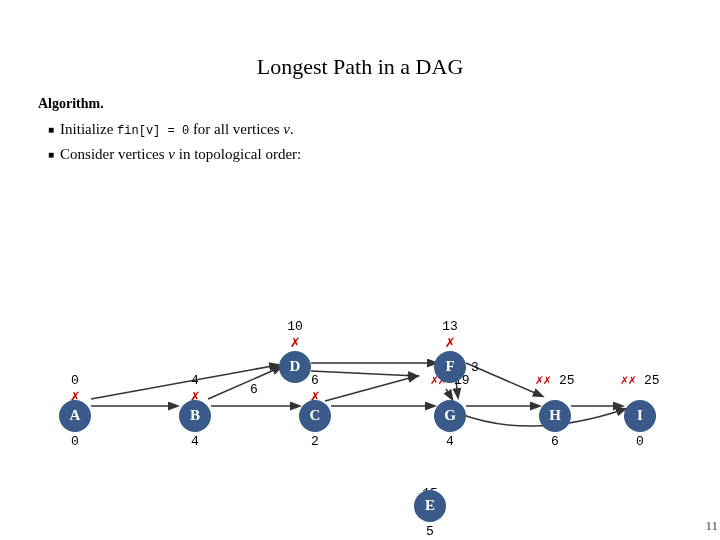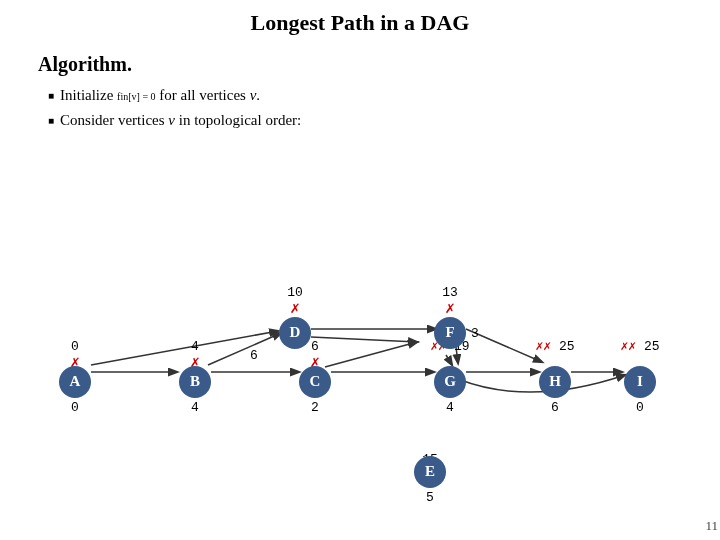--- a/index.html
+++ b/index.html
@@ -8,35 +8,36 @@
       height: 540px;
       background: #fff;
       font-family: 'Times New Roman', Times, serif;
       position: relative;
       overflow: hidden;
     }
 
     .title {
       text-align: center;
       font-size: 22px;
-      font-weight: bold;
+      font-weight: normal;
       padding-top: 10px;
       padding-bottom: 6px;
+      margin-top: 44px;
     }
 
     .algorithm-section {
       padding-left: 38px;
       padding-top: 6px;
       font-size: 15px;
       line-height: 1.65;
     }
 
     .algorithm-section .heading {
       font-weight: bold;
-      font-size: 20px;
+      font-size: 14px;
       margin-bottom: 2px;
     }
 
     .bullet-list {
       list-style: none;
       padding-left: 10px;
     }
 
     .bullet-list li {
       display: flex;
@@ -48,22 +49,22 @@
 
     .bullet-list li::before {
       content: '■';
       font-size: 10px;
       flex-shrink: 0;
       position: relative;
       top: -1px;
     }
 
     .mono {
-      font-family: Liberation Serif, serif;
-      font-size: 10px;
+      font-family: Liberation Mono, monospace;
+      font-size: 12px;
     }
 
     .algo-letters {
       font-family: 'Courier New', Courier, monospace;
       font-size: 14px;
       letter-spacing: 4px;
       margin-left: 6px;
     }
 
     .sub-bullet {

